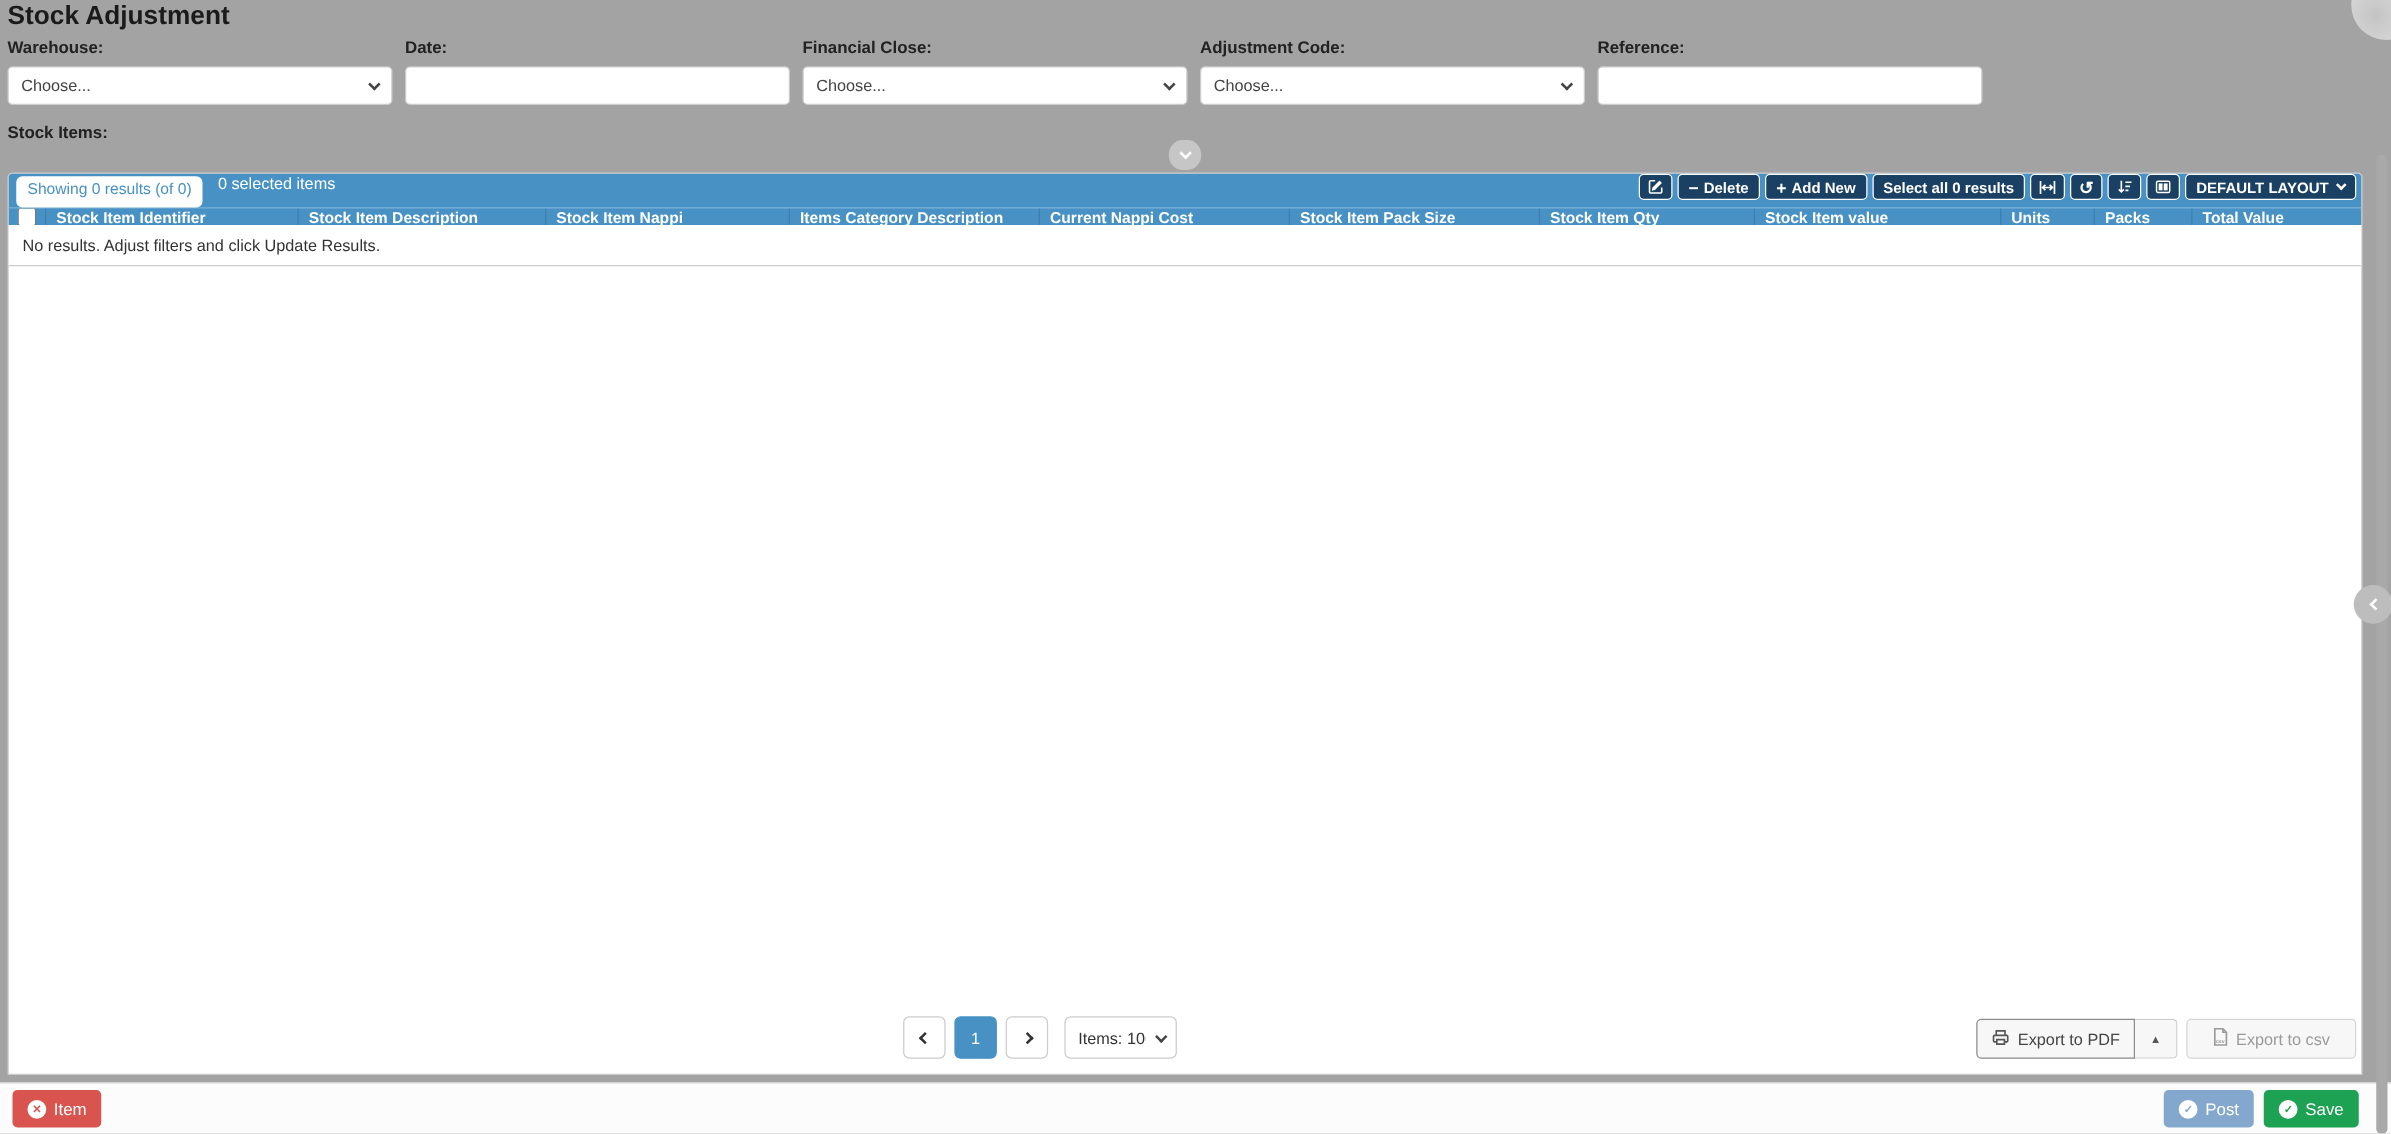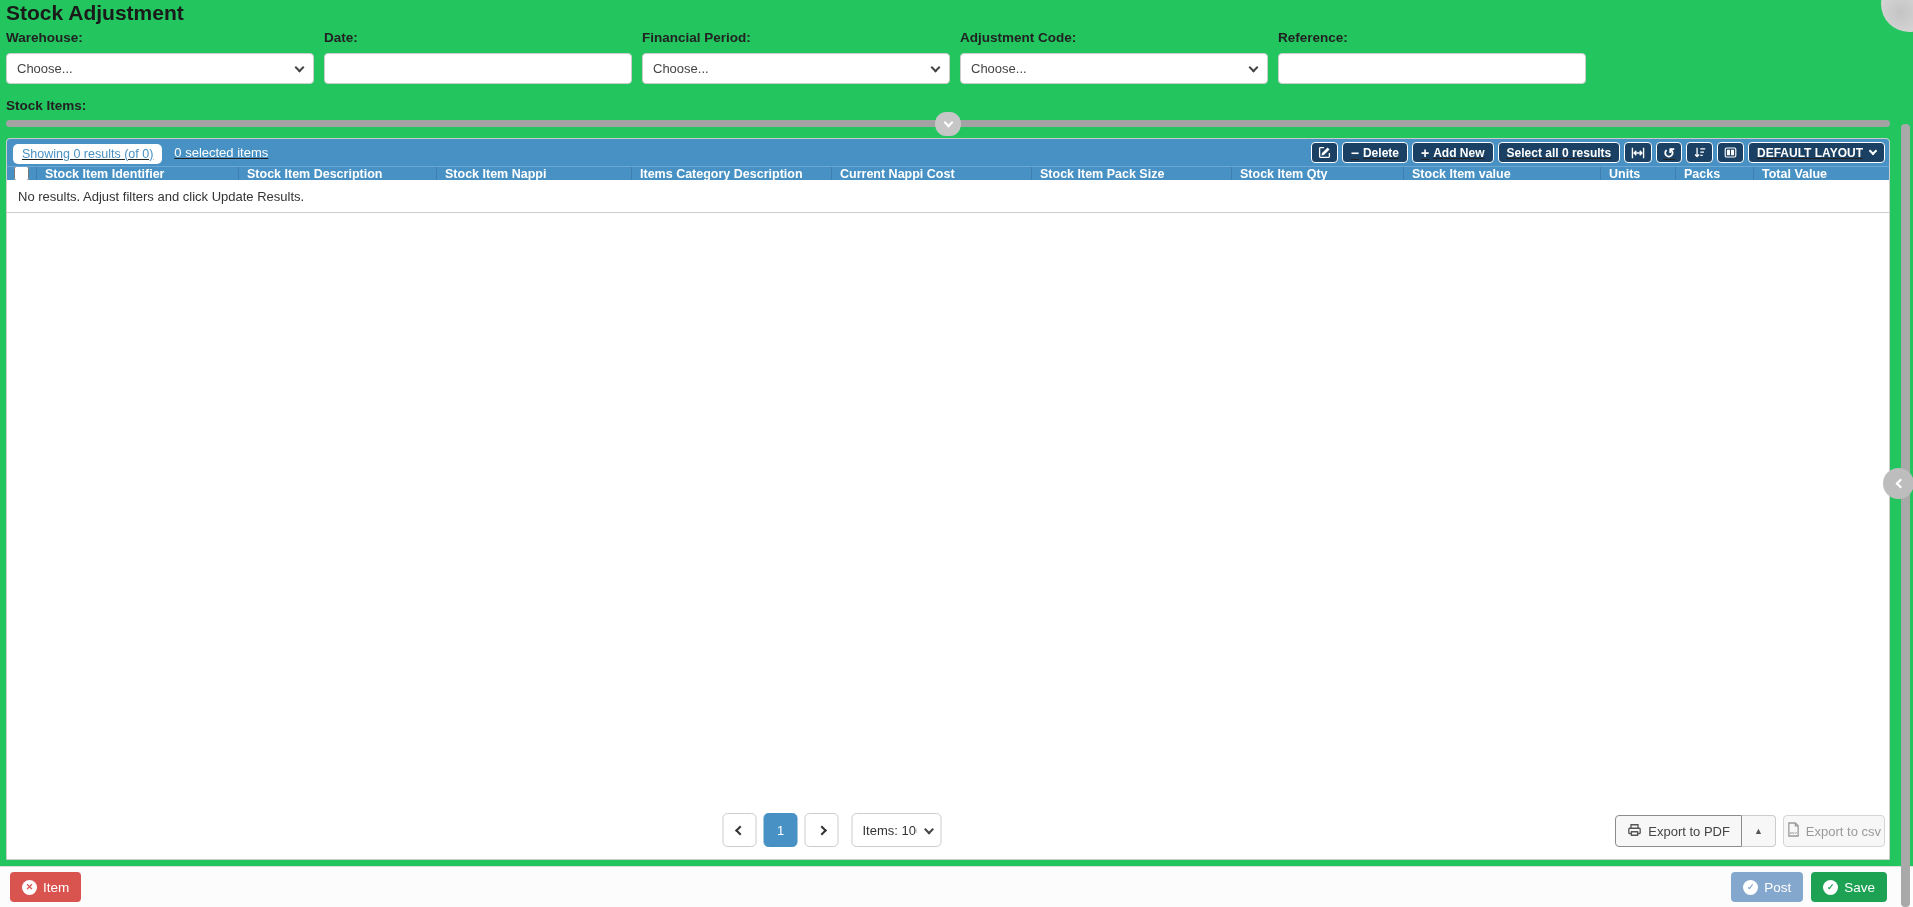--- a/index.html
+++ b/index.html
@@ -1,18 +1,18 @@
 <!DOCTYPE html>
 <html><head>
 <meta charset="utf-8">
 <style>
   * { margin:0; padding:0; box-sizing:border-box; }
   html,body { background:#fff; }
   body { font-family:"Liberation Sans", sans-serif; color:#222; }
-  .screen { position:relative; width:1913px; height:907px; overflow:hidden; background:#22c55e; }
+  .screen { position:relative; width:1913px; height:907px; overflow:hidden; background:#a3a3a3; }
 
   
   .page-title { position:absolute; left:6px; top:1px; font-size:21px; font-weight:700; color:#1a1a1a; }
 
   
   .filters { position:absolute; left:6px; top:30px; display:flex; gap:10px; }
   .filter-col { width:308px; }
   .filter-label { font-size:13.5px; font-weight:700; color:#222; margin-bottom:8px; }
   .select-wrap { position:relative; }
   select.ctl, input.ctl {
@@ -31,21 +31,21 @@
   .section-label { position:absolute; left:6px; top:98px; font-size:13.5px; font-weight:700; }
   .splitter-bar { position:absolute; left:6px; top:120px; width:1884px; height:7px; background:#a3a3a3; border-radius:4px; }
   .splitter-handle { position:absolute; left:935px; top:112px; width:26px; height:24px; background:#c6c6c6;
     border-radius:50%/60%; display:flex; align-items:center; justify-content:center; }
   .splitter-handle .chev { border-color:#fff; margin-top:-3px; }
 
   
   .grid { position:absolute; left:6px; top:138px; width:1884px; height:722px;
     border:1px solid #ccc; border-radius:4px 4px 0 0; background:#fff; }
   .grid-toolbar { height:27px; background:#4791c4; border-radius:3px 3px 0 0;
-    display:flex; align-items:center; padding:0 4px 0 6px;text-decoration:underline; }
+    display:flex; padding:0 4px 0 6px; }
   .results-pill { background:#fff; color:#4791c4; font-size:12.5px; border-radius:5px;
     padding:3px 9px; margin-top:2px; white-space:nowrap; }
   .selected-text { color:#fff; font-size:13px; margin-left:12px; white-space:nowrap; }
   .tb-spacer { flex:1; }
   .tb-btn { background:#1a4063; border:1px solid #fff; border-radius:4px; color:#fff;
     font-family:"Liberation Sans", sans-serif; font-weight:700; font-size:12px; height:21px;
     display:inline-flex; align-items:center; gap:4px; padding:0 8px; margin-left:4px; cursor:pointer; white-space:nowrap; }
   .tb-btn.icon-only { padding:0 6px; }
   .tb-btn svg { display:block; }
   .tb-btn .glyph { font-size:14px; line-height:1; font-weight:700; }
@@ -74,21 +74,21 @@
     appearance:none; -webkit-appearance:none; }
   .items-select .chev { position:absolute; right:9px; top:13px; pointer-events:none; }
 
   
   .export-bar { position:absolute; right:4px; bottom:12px; display:flex; align-items:stretch;margin-left:47px; }
   .exp-btn { height:32px; display:inline-flex; align-items:center; gap:6px; font-size:13px;
     background:#f7f7f7; cursor:pointer; }
   .exp-pdf { border:1px solid #8c8c8c; border-radius:4px 0 0 4px; color:#444; padding:0 11px; }
   .exp-caret { border:1px solid #ccc; border-left:none; border-radius:0 4px 4px 0; color:#555;
     font-size:9px; padding:0 12px; }
-  .exp-csv { border:1px solid #d5d5d5; border-radius:4px; color:#9a9a9a; padding:0 3px; margin-left:7px;text-align:right; }
+  .exp-csv { border:1px solid #d5d5d5; border-radius:4px; color:#9a9a9a; padding:0 20px; margin-left:7px;text-align:right; }
 
   
   .footer-bar { position:absolute; left:0; top:866px; width:1913px; height:41px; background:#fcfcfc;
     border-top:1px solid #ddd; display:flex; align-items:center; padding:0 26px 0 10px; }
   .ft-btn { height:30px; border:none; border-radius:4px; color:#fff; font-family:"Liberation Sans", sans-serif;
     font-size:13.5px; display:inline-flex; align-items:center; gap:6px; padding:0 12px; cursor:pointer; }
   .ft-btn .disc { width:15px; height:15px; border-radius:50%; background:#fff; display:inline-flex;
     align-items:center; justify-content:center; font-size:9px; font-weight:700; }
   .ft-close { background:#d9534f; }
   .ft-close .disc { color:#d9534f; }
@@ -120,21 +120,21 @@
           <option>Choose...</option>
         </select>
         <span class="chev down"></span>
       </div>
     </div>
     <div class="filter-col">
       <div class="filter-label">Date:</div>
       <input class="ctl" value="" style="">
     </div>
     <div class="filter-col">
-      <div class="filter-label">Financial Period:</div>
+      <div class="filter-label">Financial Close:</div>
       <div class="select-wrap">
         <select class="ctl">
           <option>Choose...</option>
         </select>
         <span class="chev down"></span>
       </div>
     </div>
     <div class="filter-col">
       <div class="filter-label">Adjustment Code:</div>
       <div class="select-wrap">

